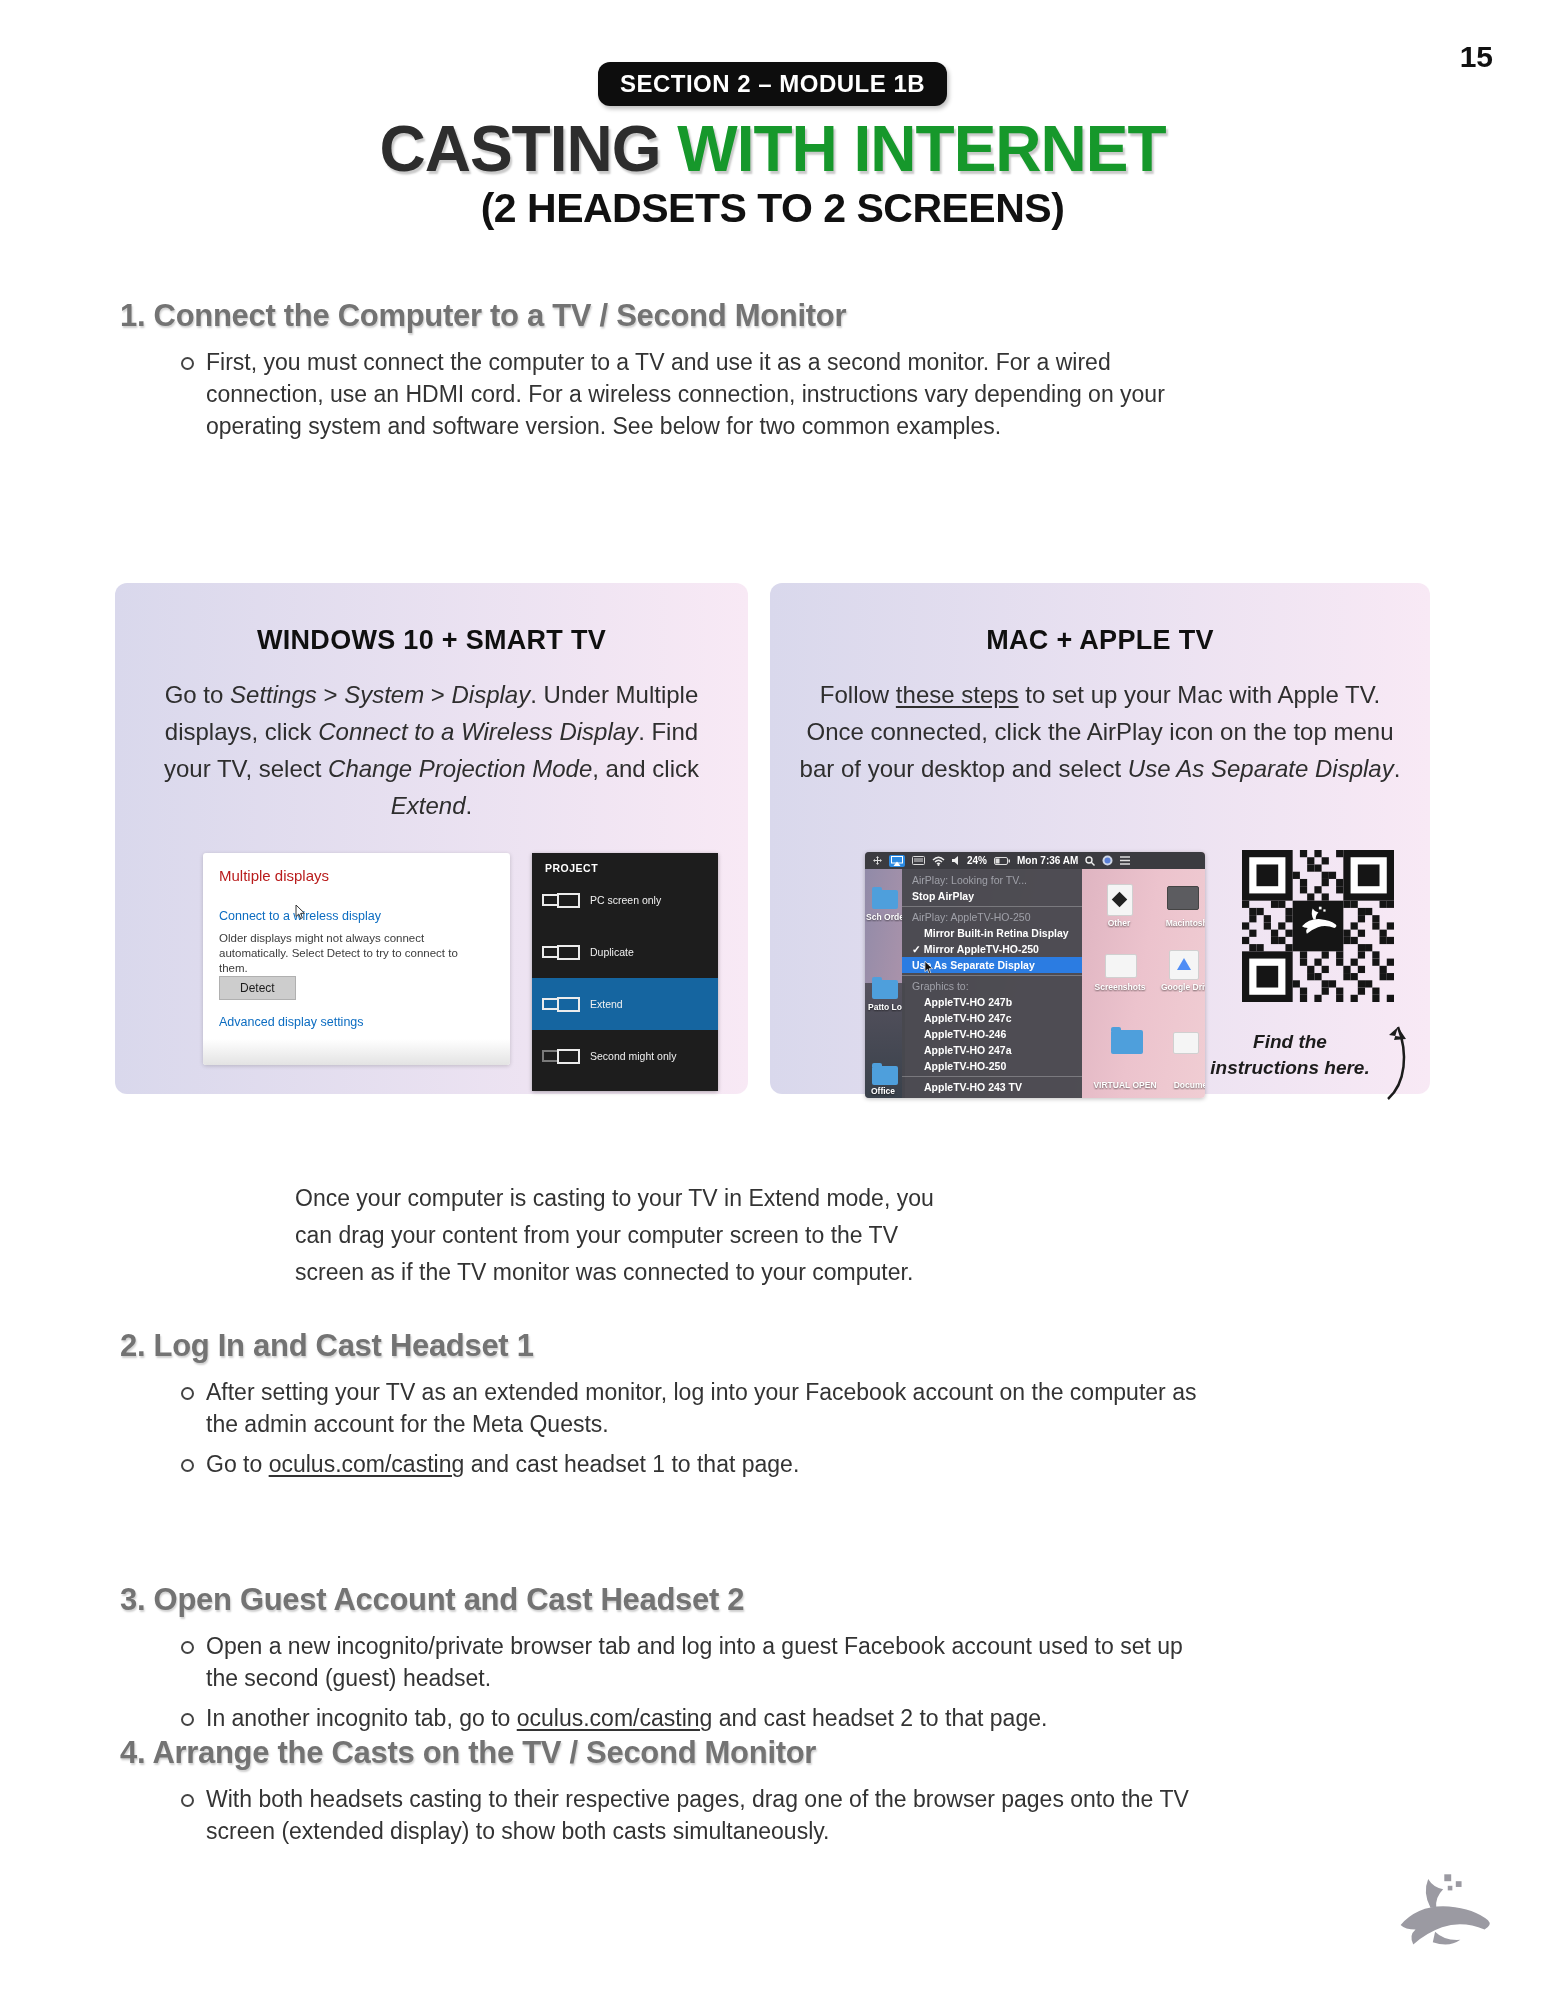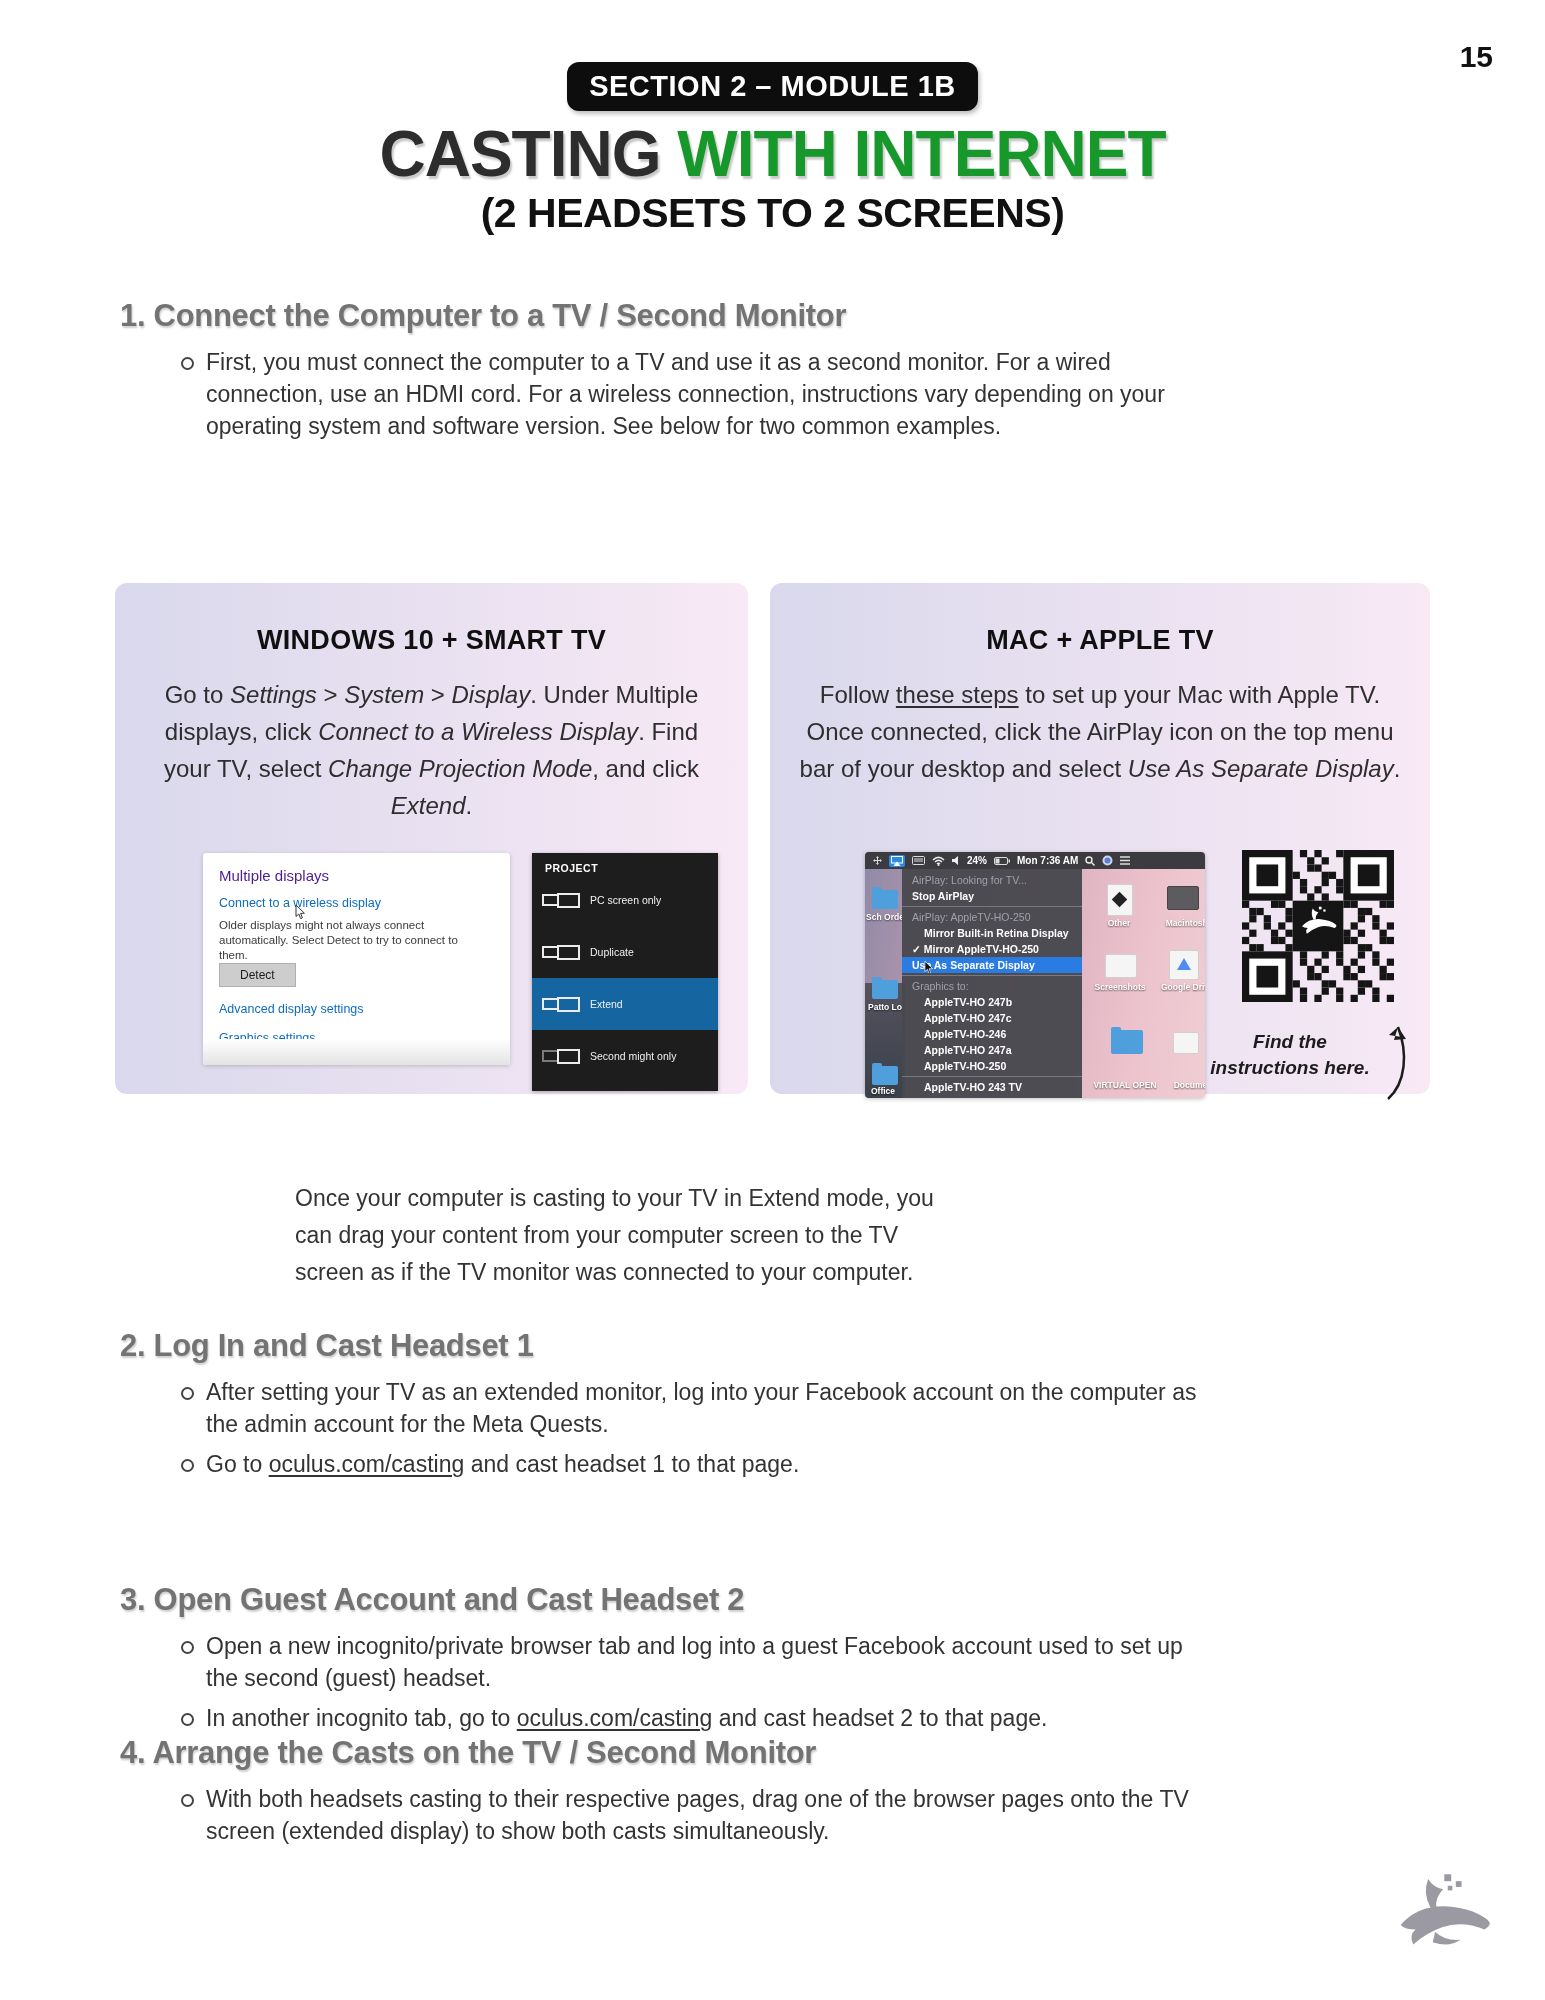--- a/index.html
+++ b/index.html
@@ -1,21 +1,21 @@
 <!DOCTYPE html>
 <html><head>
 <meta charset="utf-8">
 <style>
   html,body{margin:0;padding:0;background:#ffffff;}
   body{width:1545px;height:2000px;position:relative;font-family:"Liberation Sans",sans-serif;color:#222;overflow:hidden;}
 
   
   #pagenum{position:absolute;top:40px;right:52px;font-size:30px;font-weight:bold;color:#111;}
   .header{position:absolute;top:62px;left:0;width:100%;text-align:center;}
-  .badge{display:inline-block;background:#0d0d0d;color:#fff;font-size:29px;font-weight:bold;letter-spacing:.5px;
+  .badge{display:inline-block;background:#0d0d0d;color:#fff;font-size:24px;font-weight:bold;letter-spacing:.5px;
          padding:8px 22px;border-radius:12px;box-shadow:2px 3px 4px rgba(0,0,0,.25);}
   .title{margin:10px 0 0;font-size:64px;font-weight:800;letter-spacing:-1px;line-height:1.05;color:#2d2d2d;
          text-shadow:2px 3px 2px #c9c9c9;}
   .title .green{color:#16982b;}
   .subtitle{margin:2px 0 0;font-size:41px;font-weight:800;color:#111;letter-spacing:-.5px;}
 
   
   .sec{position:absolute;left:120px;right:110px;}
   .sec h2{font-size:31px;margin:0;color:#737373;font-weight:800;letter-spacing:-.3px;text-shadow:1px 2px 2px #cfcfcf;}
   .sec ul{list-style:none;margin:12px 0 0 58px;padding:0;}
@@ -32,21 +32,21 @@
   .card h3{margin:42px 0 0;text-align:center;font-size:27px;font-weight:800;color:#101010;letter-spacing:.3px;}
   .card .ctext{margin:20px auto 0;text-align:center;font-size:24px;line-height:37px;color:#2e2e2e;}
   #card-windows .ctext{width:575px;}
   #card-mac .ctext{width:605px;}
 
   
   .winpanel{position:absolute;left:88px;top:270px;width:307px;height:212px;background:#fff;border-radius:3px;
             box-shadow:0 1px 4px rgba(0,0,0,.18);padding:14px 0 0 16px;box-sizing:border-box;overflow:hidden;}
   .winpanel::after{content:"";position:absolute;left:0;bottom:0;width:100%;height:26px;
             background:linear-gradient(#ffffff,#e3e3e3);}
-  .wtitle{font-size:15px;color:#4c1d95;margin-bottom:12px;}
+  .wtitle{font-size:15px;color:#b91c1c;margin-bottom:25px;}
   .wlink{font-size:12.5px;color:#0b6cc1;margin-bottom:4px;cursor:default;}
   .wbody{font-size:11.5px;color:#3b3b3b;line-height:15px;width:265px;margin-top:8px;}
   .wbtn{display:inline-block;font-size:12px;color:#1c1c1c;background:#cdcdcd;border:1px solid #b0b0b0;
         padding:4px 20px;}
   .wlink2{font-size:12.5px;color:#0b6cc1;margin-top:15px;}
   .wcursor{position:absolute;left:92px;top:52px;}
 
   
   .project{position:absolute;left:417px;top:270px;width:186px;height:238px;background:#1d1d1d;
            box-shadow:0 1px 4px rgba(0,0,0,.3);overflow:hidden;}

